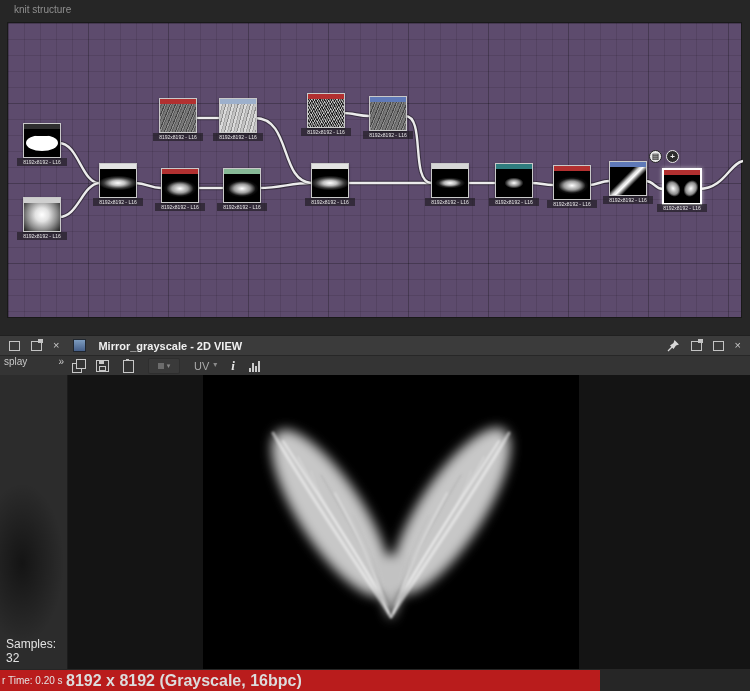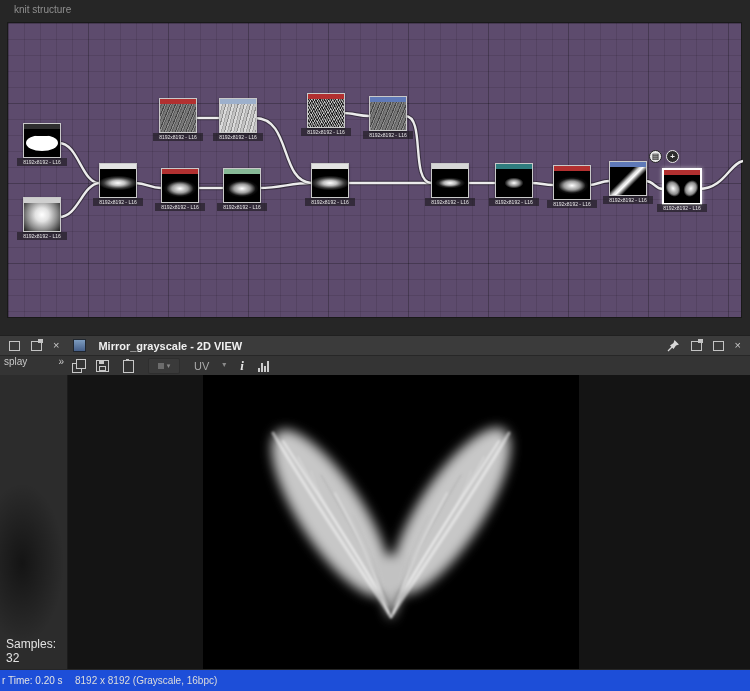--- a/index.html
+++ b/index.html
@@ -76,40 +76,40 @@
   .icon-copy{width:8px;height:8px;border:1px solid #c8c8c8;position:relative;display:inline-block;margin-top:3px;}
   .icon-copy::after{content:'';position:absolute;left:3px;top:-5px;width:8px;height:8px;border:1px solid #c8c8c8;background:#343434;}
   .icon-save{width:11px;height:10px;border:1px solid #c8c8c8;position:relative;display:inline-block;}
   .icon-save::before{content:'';position:absolute;left:2px;top:0;width:5px;height:3px;background:#c8c8c8;}
   .icon-save::after{content:'';position:absolute;left:2px;bottom:0;width:5px;height:3px;border:1px solid #c8c8c8;}
   .icon-paste{width:9px;height:11px;border:1px solid #c8c8c8;position:relative;display:inline-block;}
   .icon-paste::before{content:'';position:absolute;top:-2px;left:2px;width:3px;height:2px;background:#c8c8c8;}
   .combo{width:30px;height:14px;background:#3f3f3f;border:1px solid #2a2a2a;border-radius:2px;opacity:.55;
          display:flex;align-items:center;justify-content:center;gap:3px;font-size:7px;color:#cfcfcf;cursor:pointer;}
   .combo .sq{width:6px;height:6px;background:#9a9a9a;display:inline-block;}
-  .uv-btn{display:flex;align-items:flex-start;gap:13px;font-size:11px;color:#ababab;cursor:pointer;}
+  .uv-btn{display:flex;align-items:flex-start;gap:4px;font-size:11px;color:#ababab;cursor:pointer;}
   .uv-btn .caret{font-size:8px;color:#8a8a8a;}
   .info-btn{font-family:"Liberation Serif",serif;font-style:italic;font-weight:bold;font-size:13px;color:#e6e6e6;cursor:pointer;}
   .hist-btn{display:flex;align-items:flex-end;gap:1px;height:12px;cursor:pointer;}
   .hist-btn span{display:inline-block;width:2px;background:#cccccc;}
 
   .sidebar{position:absolute;left:0;top:375px;width:68px;height:294px;background:#2c2c2c;
            border-right:1px solid #1c1c1c;box-sizing:border-box;overflow:hidden;}
   .side-blob{position:absolute;left:-20px;top:108px;width:84px;height:160px;
              background:radial-gradient(closest-side, rgba(0,0,0,.55), transparent);}
   .samples{position:absolute;left:6px;bottom:4px;font-size:12px;color:#e3e3e3;}
 
   .canvas{position:absolute;left:68px;top:375px;width:682px;height:294px;background:#141414;overflow:hidden;}
   .texture{position:absolute;left:135px;top:0;width:376px;height:294px;background:#000;}
   .texture svg{display:block;width:376px;height:294px;}
 
-  .statusbar{position:absolute;left:0;top:669px;width:750px;height:22px;background:#1d4ed8;
+  .statusbar{position:absolute;left:0;top:669px;width:600px;height:22px;background:#b91c1c;
              border-top:1px solid #262626;box-sizing:border-box;display:flex;align-items:center;}
   .rtime{width:64px;padding-left:2px;font-size:10px;color:#e3e3e3;white-space:nowrap;overflow:hidden;}
-  .status-text{margin-left:9px;font-size:10px;color:#dcdcdc;}
+  .status-text{font-size:16px;color:#dcdcdc;font-weight:bold;}
 </style>
 </head>
 <body>
 
 <div class="app">
 
   <div class="graph-caption">knit structure</div>
 
   <div class="graph-panel">
     <svg class="wire-layer" viewBox="0 0 735 296">

